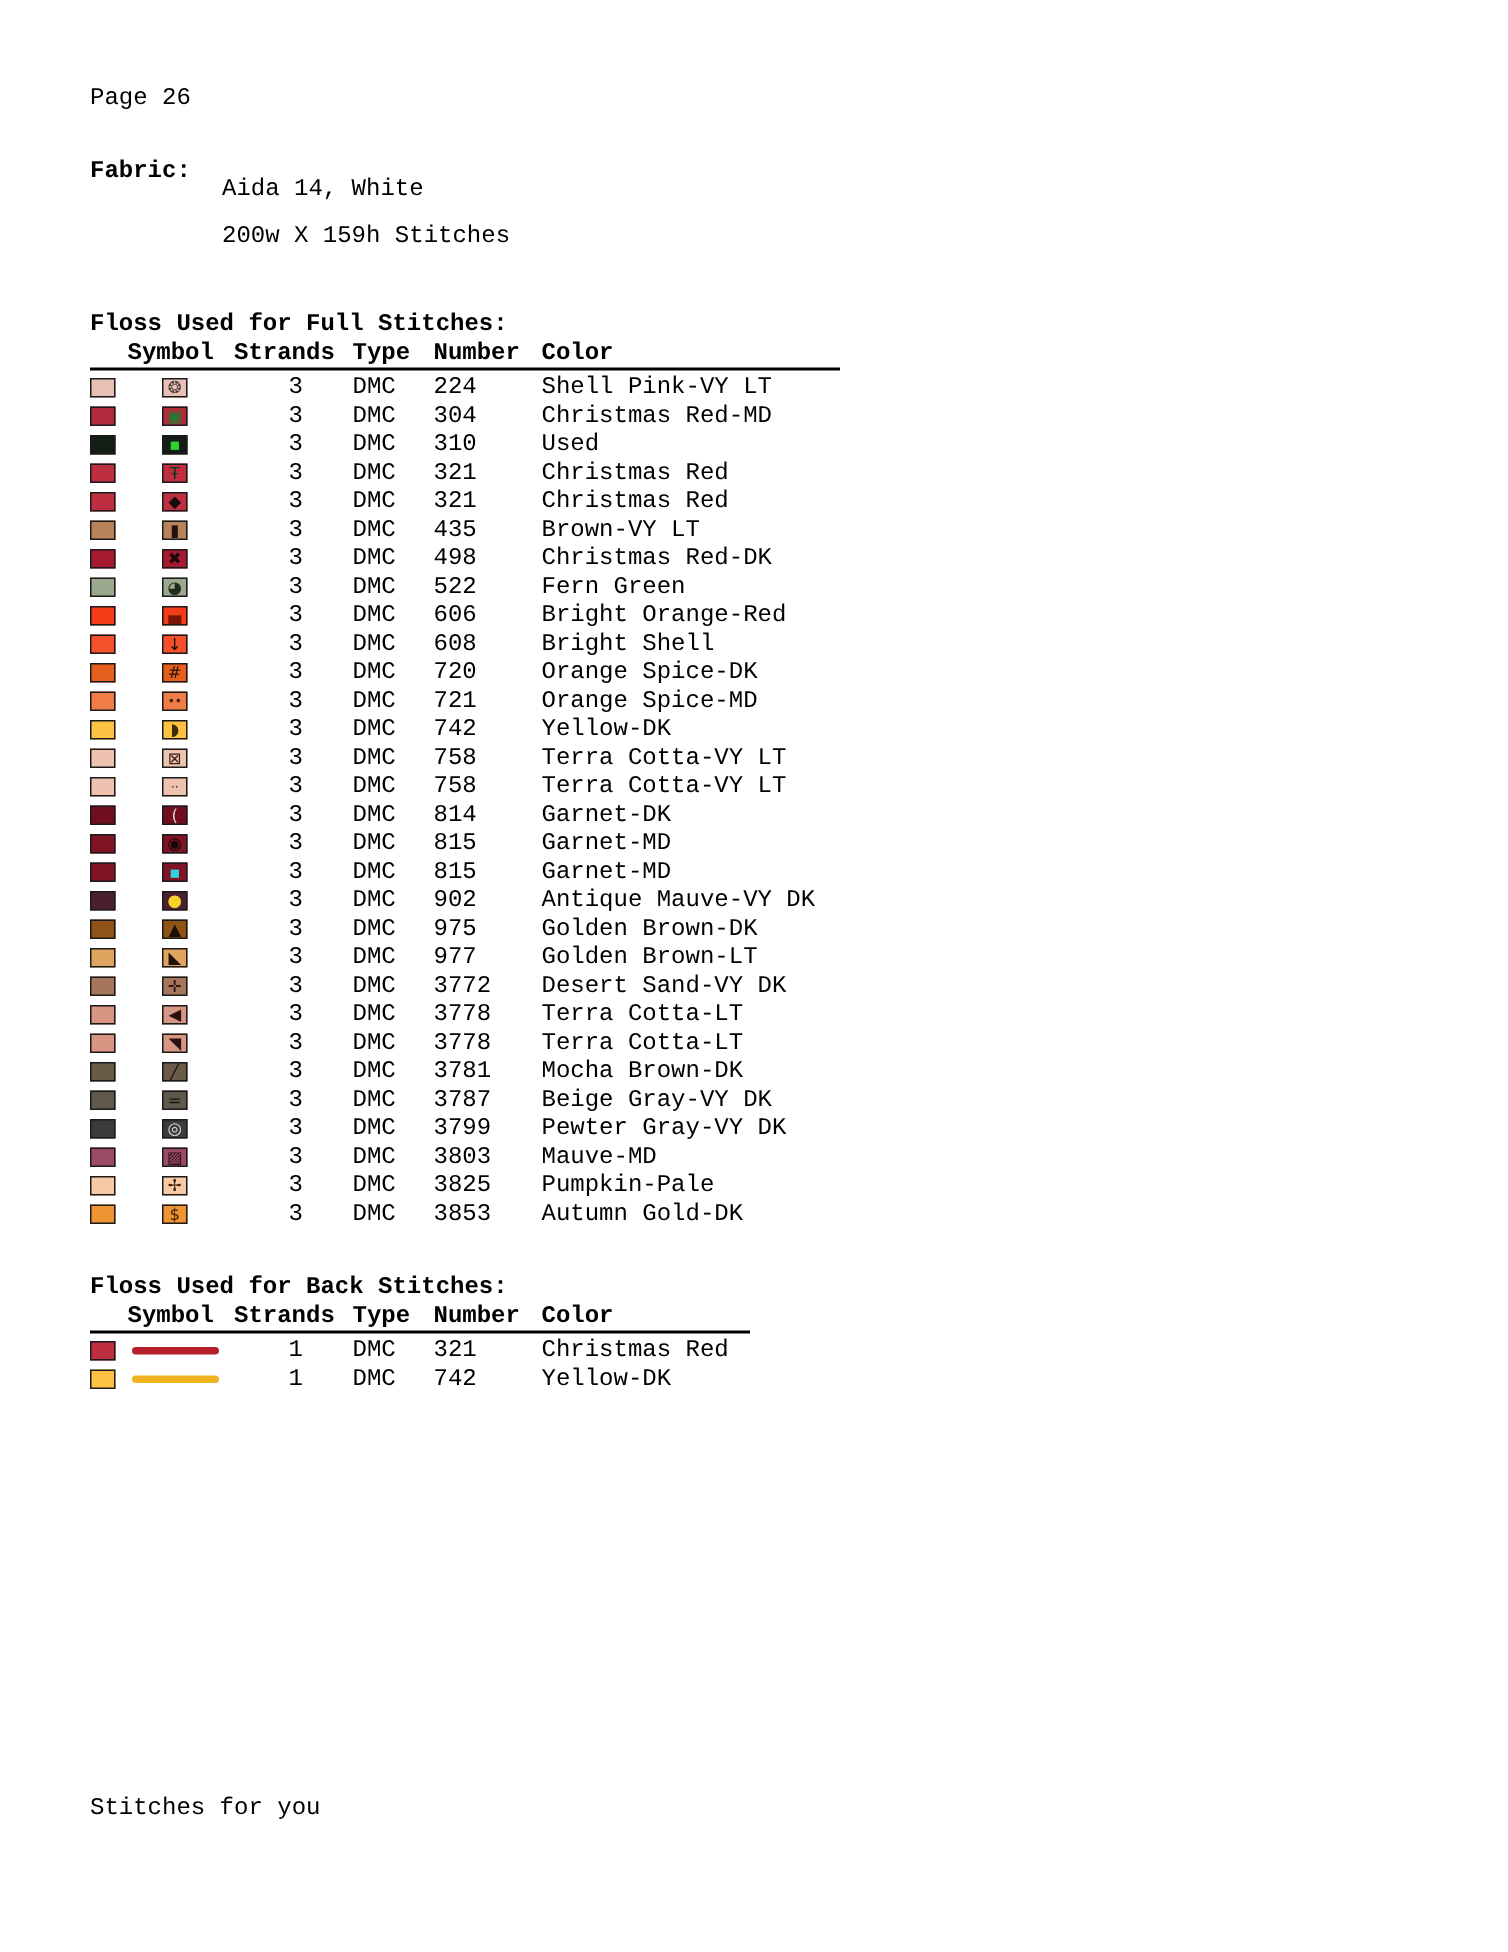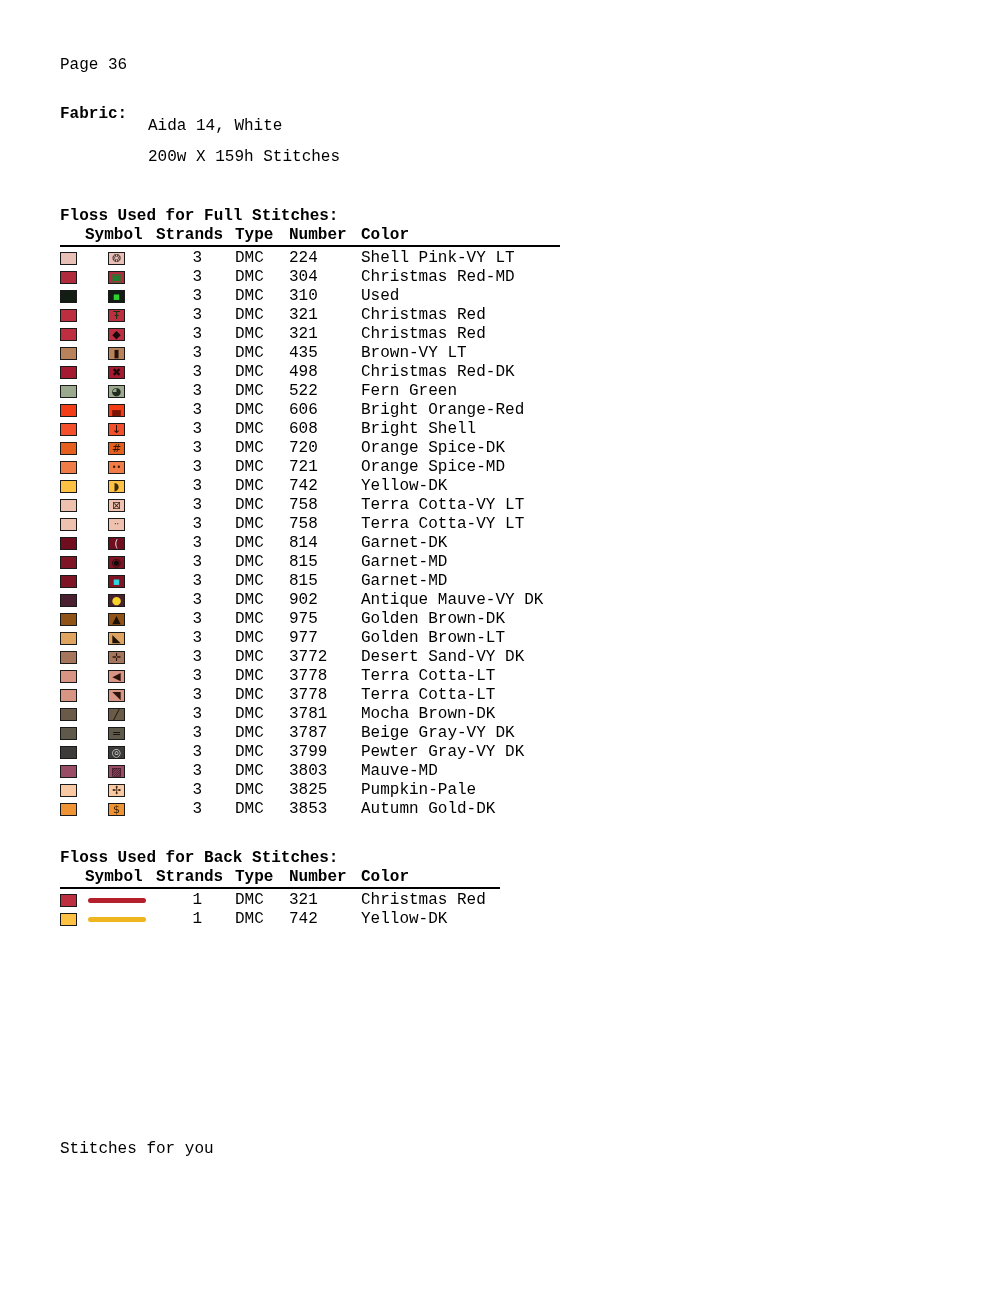--- a/index.html
+++ b/index.html
@@ -60,28 +60,28 @@
     font-family:"DejaVu Sans",sans-serif;
     font-size:11px;line-height:11px;
     overflow:hidden;
   }
   .bs-line{
     position:absolute;
     left:28px;top:7px;
     width:58px;height:5px;
     border-radius:3px;
   }
-  .footer{position:absolute;left:60px;top:1140px;}
+  .footer{position:absolute;left:60px;top:1196px;}
 </style>
 </head>
 <body>
 
 <div class="page">
 
-  <div>Page 36</div>
+  <div>Page 26</div>
 
   <div class="fabric-block">
     <div class="fabric-line">
       <span class="lbl">Fabric:</span>
       <span class="val">Aida 14, White</span>
     </div>
     <div class="fabric-line">
       <span class="lbl"></span>
       <span class="val">200w X 159h Stitches</span>
     </div>

